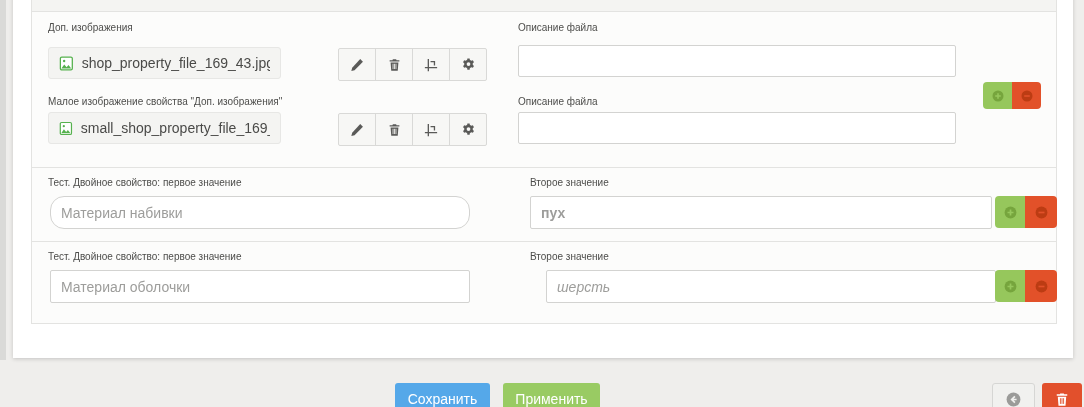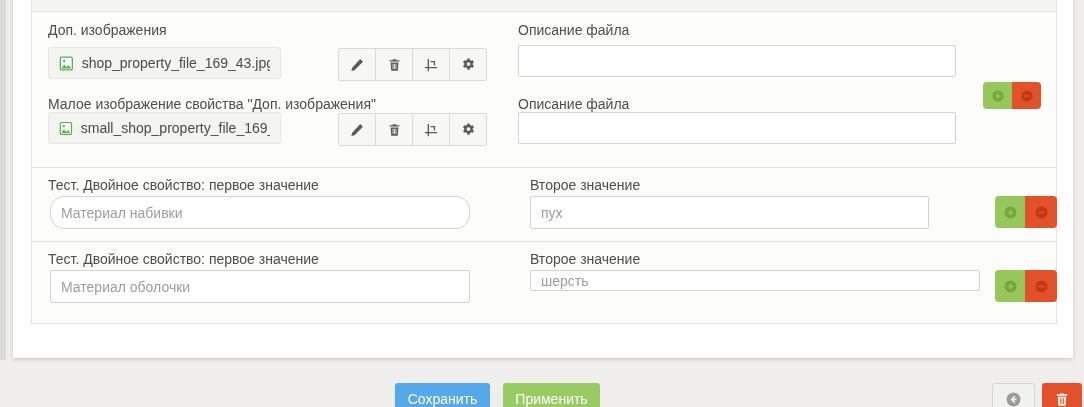--- a/index.html
+++ b/index.html
@@ -23,21 +23,21 @@
     left:31px; top:-40px; width:1026px; height:364px;
     border:1px solid #e3e3e1;
     background:#fcfcfb;
   }
   .sliver { height:50px; background:#f4f4f2; }
   section { position:relative; border-top:1px solid #e3e3e1; background:#fcfcfb; }
   .file-section { height:156px; }
   .double-section-1 { height:74px; }
   .double-section-2 { height:80px; }
 
-  .lbl { font-size:14px; color:#4d4d4b; white-space:nowrap; }
+  .lbl { font-size:10px; color:#4d4d4b; white-space:nowrap; }
 
   .chip {
     display:flex; align-items:center; gap:8px;
     width:233px; height:32px; padding:0 10px;
     background:#f4f4f2; border:1px solid #e7e7e5; border-radius:3px;
     font-size:14px; color:#4a4a48; cursor:pointer;
     white-space:nowrap; overflow:hidden;
   }
   .chip span { overflow:hidden; text-overflow:clip; white-space:nowrap; }
 
@@ -185,42 +185,42 @@
           <path d="M4.8 8h6.4" stroke="#e25129" stroke-width="1.8"></path>
         </svg>
       </button>
     </div>
   </section>
 
   <section class="double-section-1">
     <div class="abs lbl" style="left:16px; top:9px;">Тест. Двойное свойство: первое значение</div>
     <input class="abs txt" style="left: 18px; top: 28px; width: 420px; height: 33px; border-radius: 14px;" value="Материал набивки">
     <div class="abs lbl" style="left:498px; top:9px;">Второе значение</div>
-    <input class="abs txt" style="left: 498px; top: 28px; width: 399px; height: 33px;" value="пух">
+    <input class="abs txt" style="left: 498px; top: 28px; width: 462px; height: 33px; font-weight: bold;" value="пух">
     <div class="abs pm-pair pm-row" style="right:-1px; top:28px;">
       <button class="pm pm-add">
         <svg width="15" height="15" viewBox="0 0 16 16">
           <circle cx="8" cy="8" r="6.3" fill="#76a53d"></circle>
           <path d="M8 4.8v6.4M4.8 8h6.4" stroke="#96c75c" stroke-width="1.8"></path>
         </svg>
       </button>
       <button class="pm pm-del">
         <svg width="15" height="15" viewBox="0 0 16 16">
           <circle cx="8" cy="8" r="6.3" fill="#bc3c13"></circle>
           <path d="M4.8 8h6.4" stroke="#e25129" stroke-width="1.8"></path>
         </svg>
       </button>
     </div>
   </section>
 
   <section class="double-section-2">
     <div class="abs lbl" style="left:16px; top:9px;">Тест. Двойное свойство: первое значение</div>
     <input class="abs txt" style="left: 18px; top: 28px; width: 420px; height: 33px;" value="Материал оболочки">
     <div class="abs lbl" style="left:498px; top:9px;">Второе значение</div>
-    <input class="abs txt" style="left: 498px; top: 28px; width: 450px; height: 21px;" value="шерсть">
+    <input class="abs txt" style="left: 514px; top: 28px; width: 450px; height: 33px; font-style: italic;" value="шерсть">
     <div class="abs pm-pair pm-row" style="right:-1px; top:28px;">
       <button class="pm pm-add">
         <svg width="15" height="15" viewBox="0 0 16 16">
           <circle cx="8" cy="8" r="6.3" fill="#76a53d"></circle>
           <path d="M8 4.8v6.4M4.8 8h6.4" stroke="#96c75c" stroke-width="1.8"></path>
         </svg>
       </button>
       <button class="pm pm-del">
         <svg width="15" height="15" viewBox="0 0 16 16">
           <circle cx="8" cy="8" r="6.3" fill="#bc3c13"></circle>

